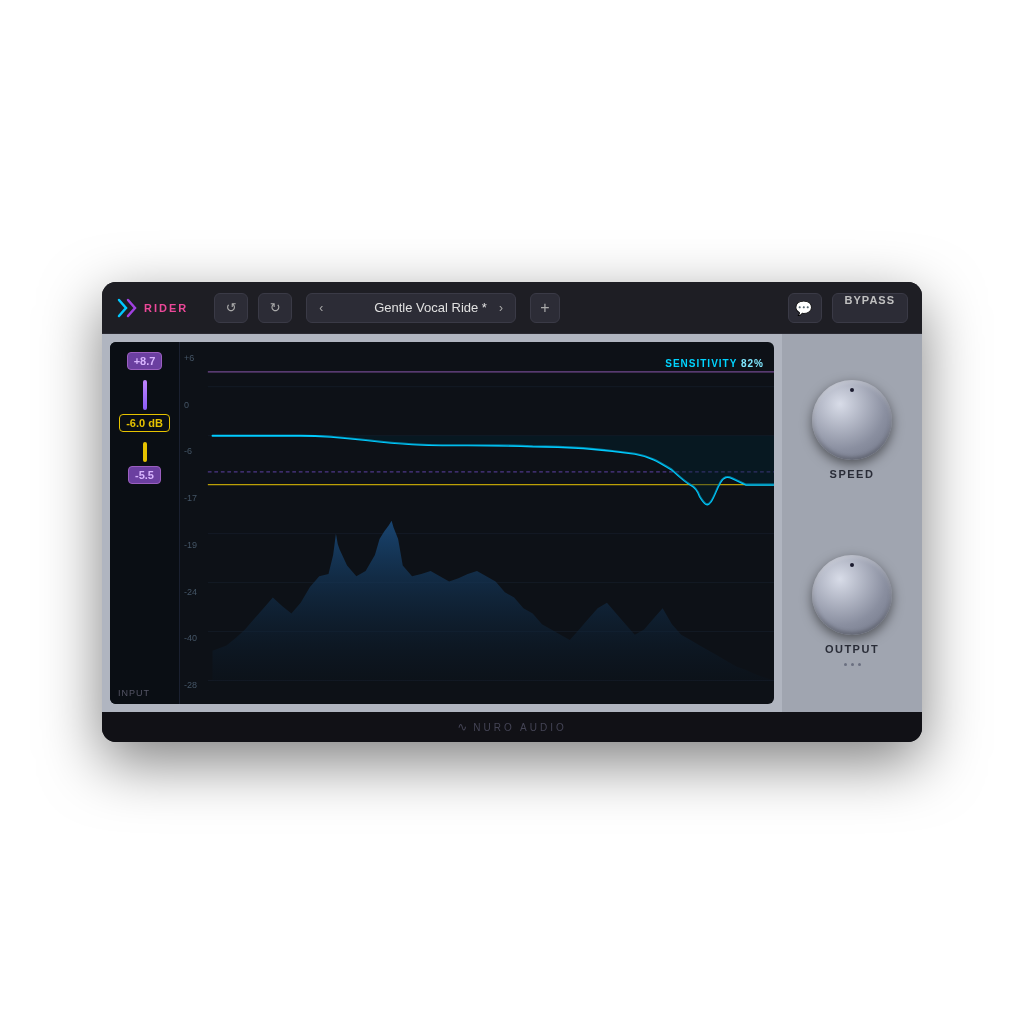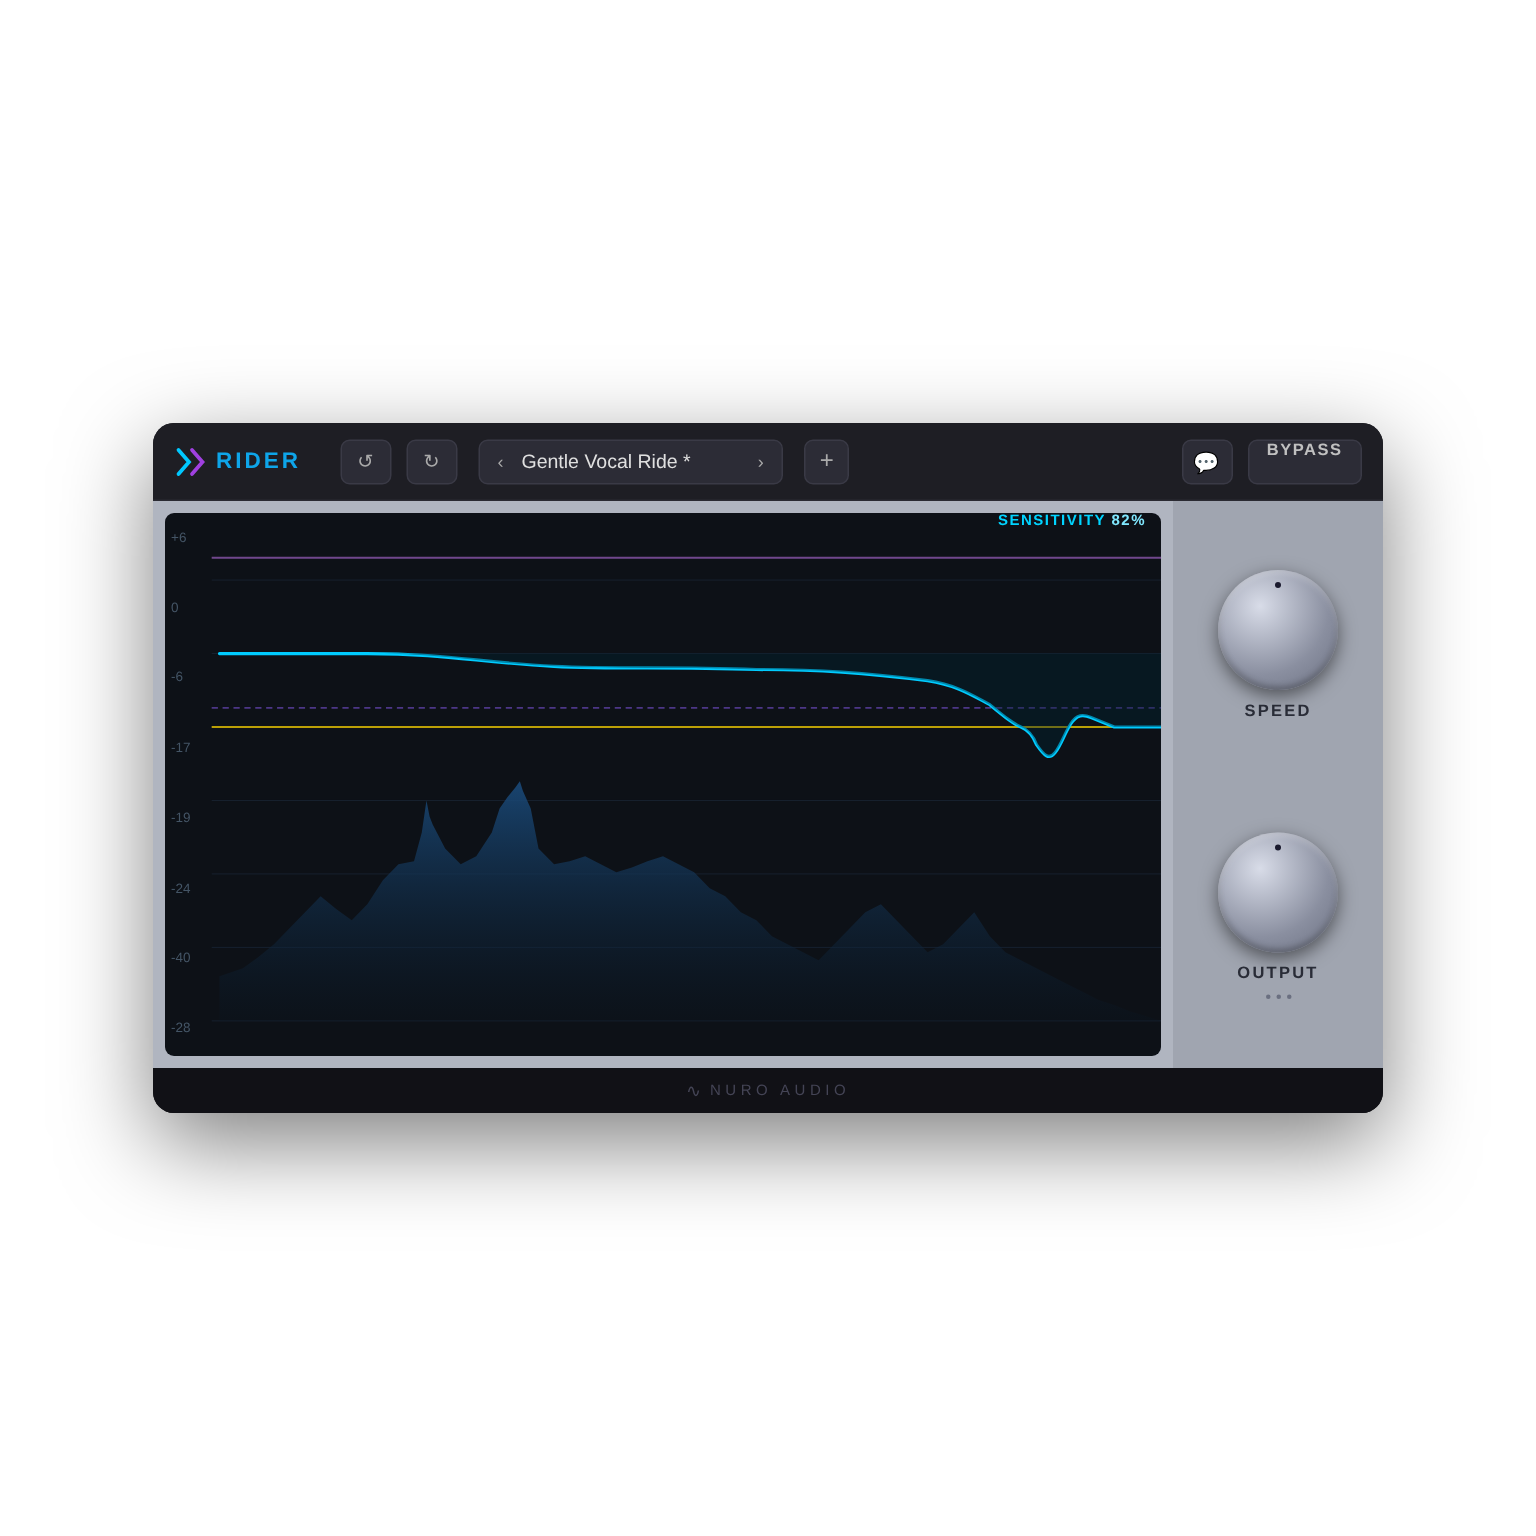--- a/index.html
+++ b/index.html
@@ -39,22 +39,22 @@
       display: flex;
       align-items: center;
       gap: 6px;
       margin-right: 16px;
     }
     .logo-x {
       width: 22px;
       height: 22px;
     }
     .logo-text {
-      color: #0ea5e9;
-      font-size: 15px;
+      color: #ec4899;
+      font-size: 11px;
       font-weight: 700;
       letter-spacing: 2px;
     }
     .header-btn {
       background: #2c2c36;
       border: 1px solid #3a3a46;
       border-radius: 6px;
       color: #aaa;
       width: 34px;
       height: 30px;
@@ -70,21 +70,21 @@
       background: #2c2c36;
       border: 1px solid #3a3a46;
       border-radius: 6px;
       height: 30px;
       flex: 1;
       max-width: 280px;
       margin: 0 4px;
     }
     .preset-name {
       flex: 1;
-      text-align: left;
+      text-align: right;
       color: #e0e0e0;
       font-size: 13px;
     }
     .preset-nav-btn {
       background: none;
       border: none;
       color: #aaa;
       cursor: pointer;
       width: 28px;
       height: 30px;
@@ -204,21 +204,21 @@
     }
 
     
     .graph-area {
       flex: 1;
       position: relative;
       overflow: hidden;
     }
     .sensitivity-label {
       position: absolute;
-      top: 0;
+      top: 16px;
       right: 10px;
       color: #00d4ff;
       font-size: 10px;
       font-weight: 700;
       letter-spacing: 1px;
       z-index: 10;
     }
     .sensitivity-value {
       color: #80e8ff;
     }
@@ -367,20 +367,29 @@
     <button class="bypass-btn">
       <span>BYPASS</span>
     </button>
   </div>
 
   <div class="main-content">
 
     <div class="vis-panel">
       <div class="vis-inner">
 
+        <div class="meter-strip">
+          <div class="meter-badge badge-purple">+8.7</div>
+          <div style="width:4px; height:30px; background:linear-gradient(to bottom,#c084fc,#8b5cf6); border-radius:2px; margin:4px 0;"></div>
+          <div class="meter-badge badge-yellow">-6.0 dB</div>
+          <div style="width:4px; height:20px; background:#e6c200; border-radius:2px; margin:4px 0;"></div>
+          <div class="meter-badge badge-purple2">-5.5</div>
+          <div style="flex:1;"></div>
+          <span class="input-label">INPUT</span>
+        </div>
 
         <div class="graph-area">
 
           <div class="sensitivity-label">
             <span>SENSITIVITY</span>
             <span class="sensitivity-value">82%</span>
           </div>
 
           <div class="db-labels">
             <span class="db-label">+6</span>

